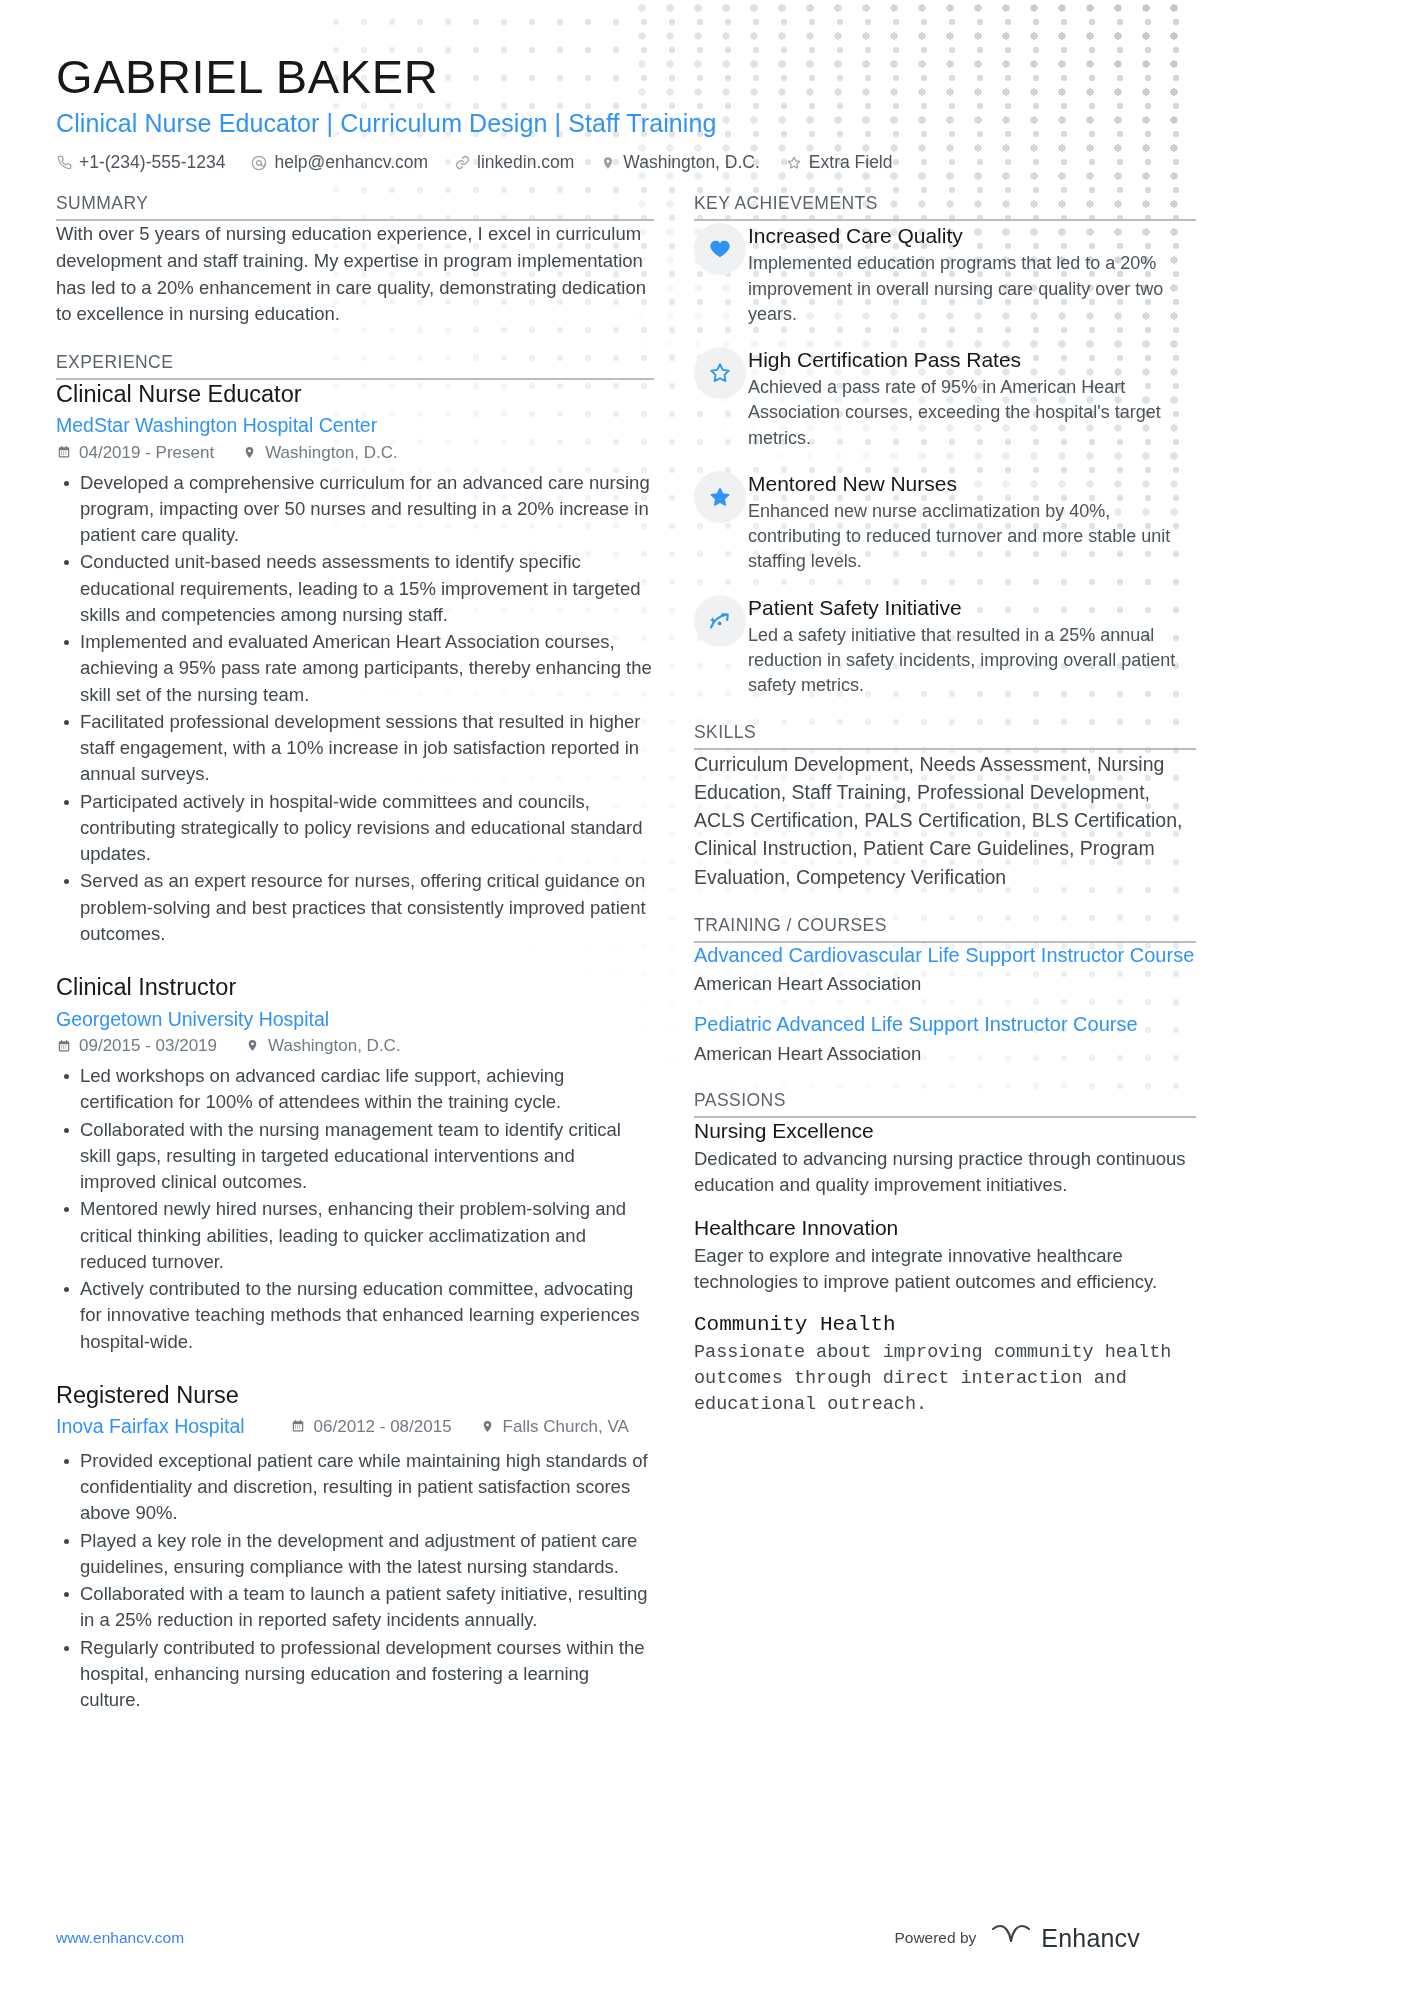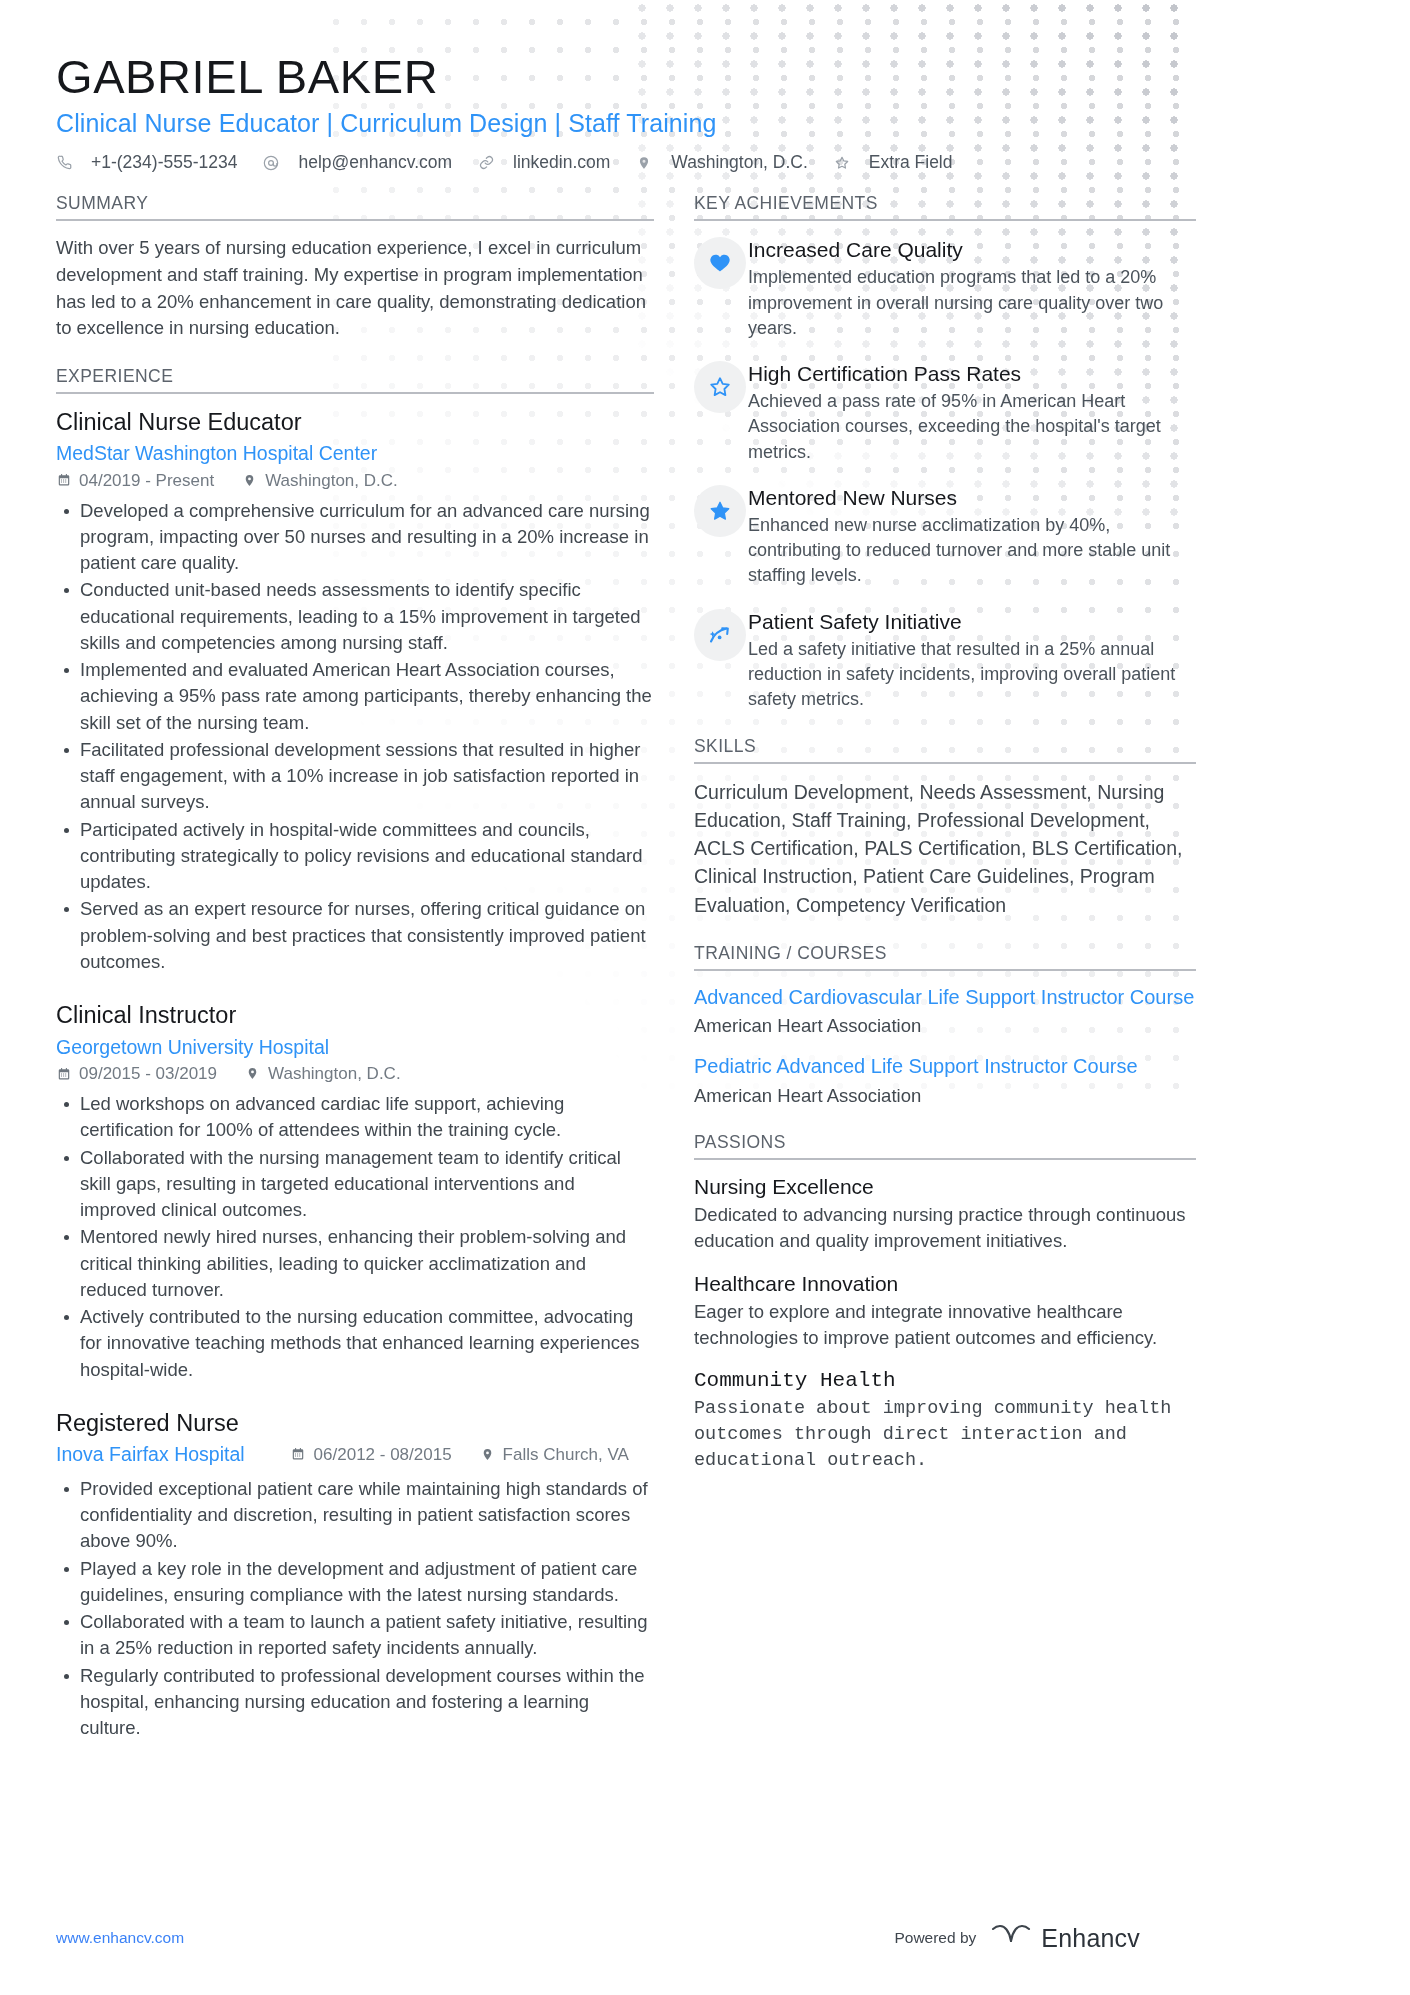--- a/index.html
+++ b/index.html
@@ -81,21 +81,21 @@
     display: flex;
     align-items: center;
     flex-wrap: wrap;
     gap: 0 26px;
     font-size: 17.5px;
     color: #4d555e;
   }
   .contact {
     display: inline-flex;
     align-items: center;
-    gap: 19px;
+    gap: 7px;
     white-space: nowrap;
     line-height: 1;
   }
   .contact .ci {
     display: inline-flex;
     align-items: center;
     justify-content: center;
     width: 16px;
     height: 16px;
     color: #9aa1a9;
@@ -116,21 +116,21 @@
 
   
   .sec { margin-bottom: 2px; }
   .sec-head {
     font-size: 17.5px;
     letter-spacing: 0.45px;
     color: #5c636c;
     font-weight: 400;
     padding-bottom: 5px;
     border-bottom: 2.2px solid #b9bcc2;
-    margin-bottom: 14px;
+    margin-bottom: 0;
   }
   .sec + .sec { margin-top: 24px; }
 
   
   .summary-text {
     font-size: 18.5px;
     line-height: 1.44;
     color: #41484f;
   }
 

